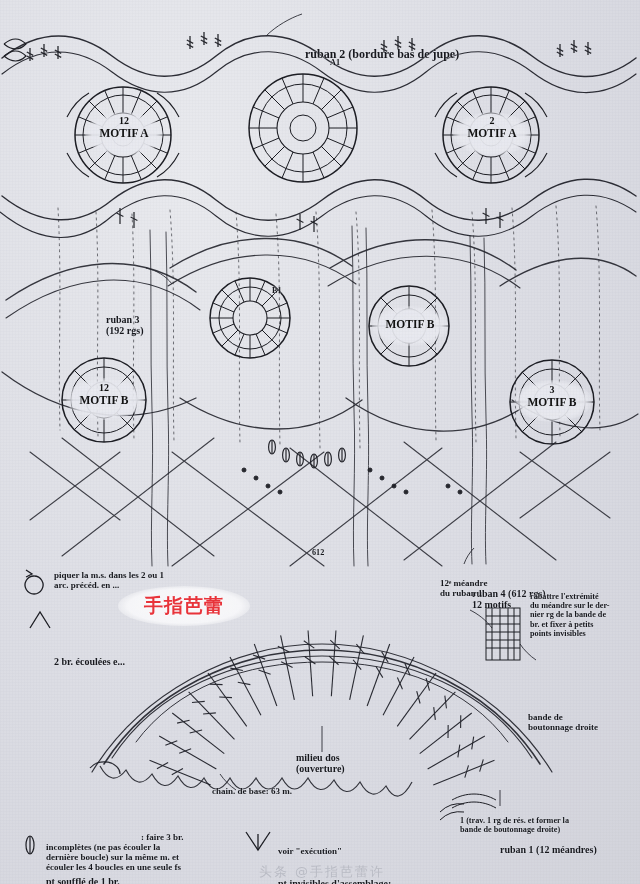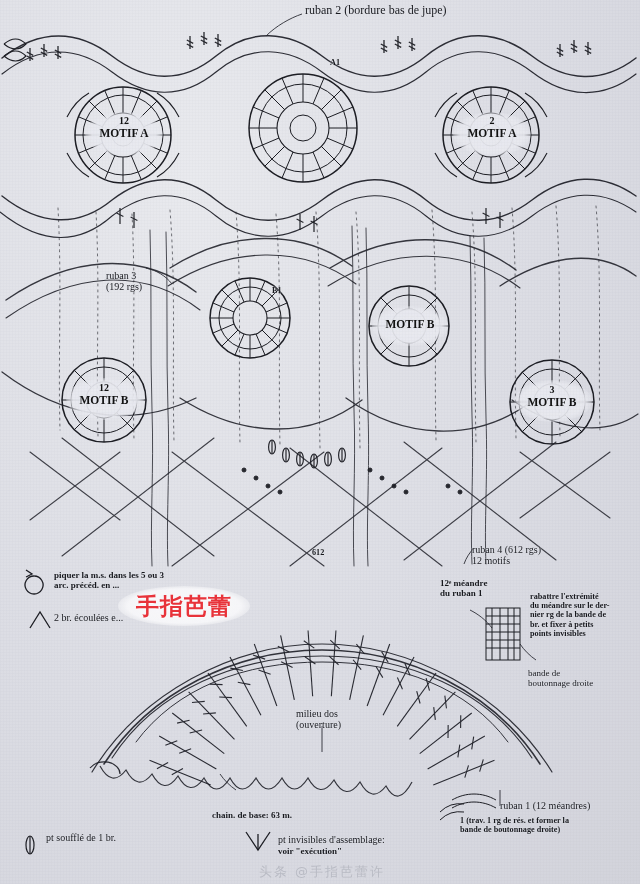--- a/index.html
+++ b/index.html
@@ -28,21 +28,21 @@
   svg{display:block;}
 
   .lbl{
     position:absolute;
     color:#16171c;
     line-height:1.12;
     white-space:pre-line;
     text-shadow:0 0 1px rgba(230,232,238,.9), 0 0 2px rgba(230,232,238,.7);
     font-weight:bold;
   }
-  .b{font-weight:normal;}
+  .b{font-weight:bold;margin-top:44px;}
   .t10{font-size:10px;}
   .t9{font-size:9px;}
   .t8{font-size:8.2px;}
   .t12{font-size:12px;}
 
   .motif-cap{
     position:absolute;
     text-align:center;
     color:#111;
     line-height:1.15;
@@ -62,21 +62,21 @@
     position:absolute;
     left:118px;top:586px;
     width:132px;height:40px;
     display:flex;align-items:center;justify-content:center;
     background:radial-gradient(ellipse at center, rgba(248,248,250,.97) 0%, rgba(248,248,250,.9) 60%, rgba(248,248,250,0) 80%);
     border-radius:50%;
     z-index:9;
   }
   #wm span{
     font-family:"DejaVu Sans", sans-serif;
-    font-size:23px;font-weight:bold;
+    font-size:19px;font-weight:bold;
     color:#e8333a;
     letter-spacing:1px;
     text-shadow:0 1px 0 rgba(255,255,255,.6);
   }
   #footwm{
     position:absolute;left:4px;right:0;bottom:3px;
     text-align:center;
     font-family:"DejaVu Sans", sans-serif;
     font-size:13px;
     color:#b9bbc4;
@@ -627,21 +627,21 @@
 nier rg de la bande de
 br. et fixer à petits
 points invisibles</div>
 
   <div class="lbl b t9" style="left:528px;top:668px;">bande de
 boutonnage droite</div>
 
   <div class="lbl b t10" style="left:296px;top:708px;">milieu dos
 (ouverture)</div>
 
-  <div class="lbl t9" style="left:212px;top:786px;margin-top:24px;">chain. de base: 63 m.</div>
+  <div class="lbl t9" style="left:212px;top:786px;">chain. de base: 63 m.</div>
 
   <div class="lbl b t10" style="left:500px;top:800px;">ruban 1 (12 méandres)</div>
 
   <div class="lbl t8" style="left:460px;top:816px;">1 (trav. 1 rg de rés. et former  la
 bande de boutonnage droite)</div>
 
   <div class="motif-cap" style="left:88px;top:115px;width:72px;">
     <span class="num">12</span>
     <span class="nm">MOTIF A</span>
   </div>
@@ -654,26 +654,30 @@
     <span class="nm">MOTIF B</span>
   </div>
   <div class="motif-cap" style="left:516px;top:384px;width:72px;">
     <span class="num">3</span>
     <span class="nm">MOTIF B</span>
   </div>
   <div class="motif-cap" style="left:374px;top:318px;width:72px;">
     <span class="nm">MOTIF B</span>
   </div>
 
-  <div class="lbl t9" style="left:54px;top:570px;">piquer la m.s. dans les 5 ou 3
+  <div class="lbl t9" style="left:54px;top:570px;">piquer la m.s. dans les 2 ou 1
 arc. précéd. en ...</div>
 
   <div class="lbl b t10" style="left:54px;top:612px;">2 br.  écoulées  e...</div>
 
   <div class="lbl b t10" style="left:46px;top:832px;">pt soufflé de 1 br.</div>
+  <div class="lbl t9" style="left:46px;top:832px;text-indent:95px;width:190px;">: faire 3 br.
+incomplètes (ne pas écouler la
+dernière boucle) sur la même m. et
+écouler les 4 boucles en une seule fs</div>
 
   <div class="lbl b t10" style="left:278px;top:834px;">pt invisibles d'assemblage:</div>
   <div class="lbl t9" style="left:278px;top:846px;">voir "exécution"</div>
 
   <div id="wm">
     <span>手指芭蕾</span>
   </div>
 
   <div id="footwm">头条 @手指芭蕾许</div>
 

